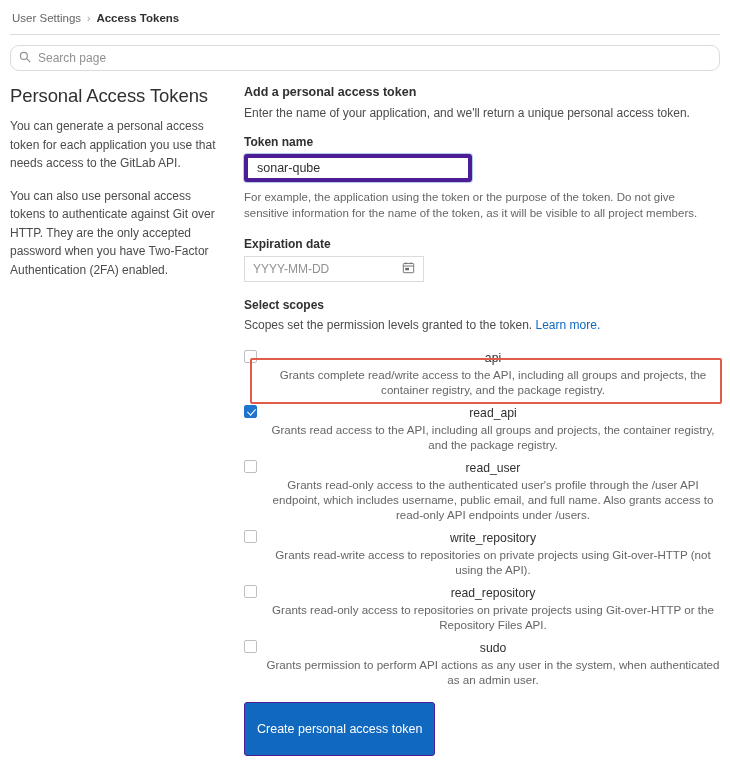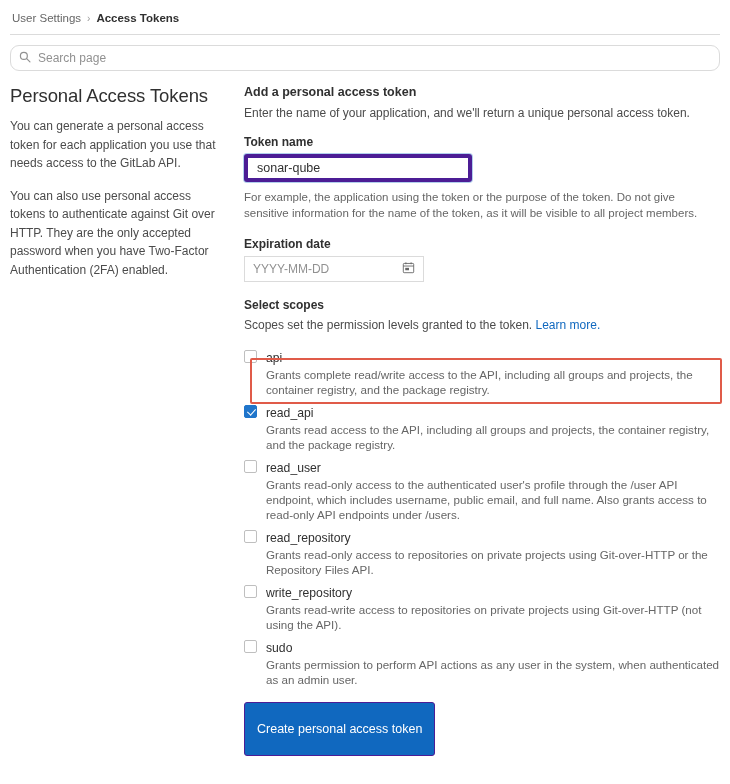--- a/index.html
+++ b/index.html
@@ -108,21 +108,21 @@
     background: #fff;
     display: flex; align-items: center;
     justify-content: space-between;
     padding: 0 8px;
     font-size: 12px;
     color: #919191;
   }
   .link { color: #1068bf; text-decoration: none; }
 
   
-  .scopes { margin-top: 14px; position: relative; }
+  .scopes { margin-top: 14px; position: relative; text-align: center; }
   .scope-row {
     display: flex;
     align-items: flex-start;
     margin-bottom: 4px;
     padding: 1px 0 1px 0;
   }
   .cb {
     width: 13px; height: 13px;
     flex: 0 0 13px;
     border: 1px solid #bfbfbf;
@@ -274,36 +274,36 @@
           <span class="cb"></span>
           <span class="scope-body">
             <span class="scope-name">read_user</span>
             <div class="scope-desc">Grants read-only access to the authenticated user's profile through the /user API endpoint, which includes username, public email, and full name. Also grants access to read-only API endpoints under /users.</div>
           </span>
         </div>
 
         <div class="scope-row">
           <span class="cb"></span>
           <span class="scope-body">
+            <span class="scope-name">write_repository</span>
+            <div class="scope-desc">Grants read-write access to repositories on private projects using Git-over-HTTP (not using the API).</div>
+          </span>
+        </div>
+
+        <div class="scope-row">
+          <span class="cb"></span>
+          <span class="scope-body">
             <span class="scope-name">read_repository</span>
             <div class="scope-desc">Grants read-only access to repositories on private projects using Git-over-HTTP or the Repository Files API.</div>
           </span>
         </div>
 
         <div class="scope-row">
           <span class="cb"></span>
           <span class="scope-body">
-            <span class="scope-name">write_repository</span>
-            <div class="scope-desc">Grants read-write access to repositories on private projects using Git-over-HTTP (not using the API).</div>
-          </span>
-        </div>
-
-        <div class="scope-row">
-          <span class="cb"></span>
-          <span class="scope-body">
             <span class="scope-name">sudo</span>
             <div class="scope-desc">Grants permission to perform API actions as any user in the system, when authenticated as an admin user.</div>
           </span>
         </div>
 
       </div>
 
       <button class="btn-primary">Create personal access token</button>
 
       <div class="tokens-sec">

